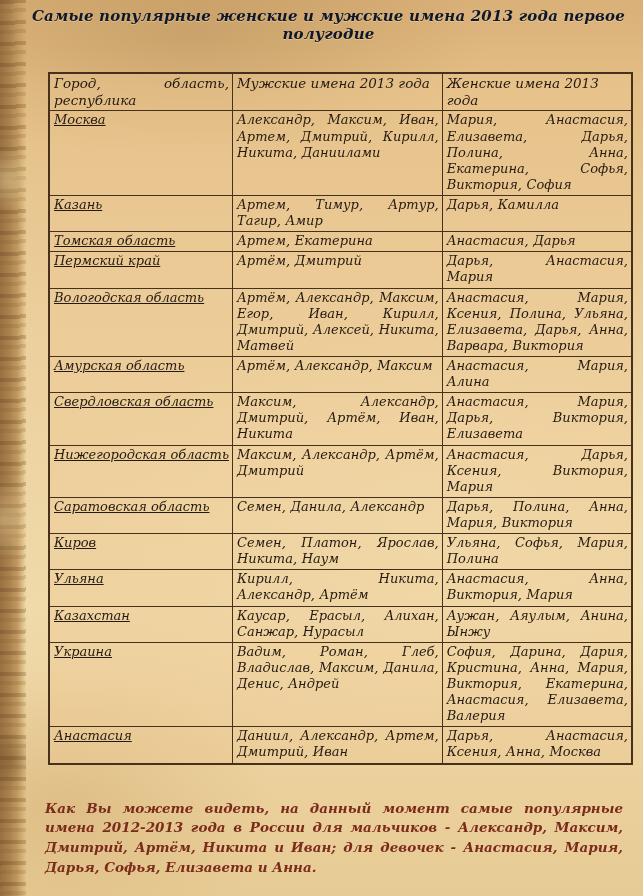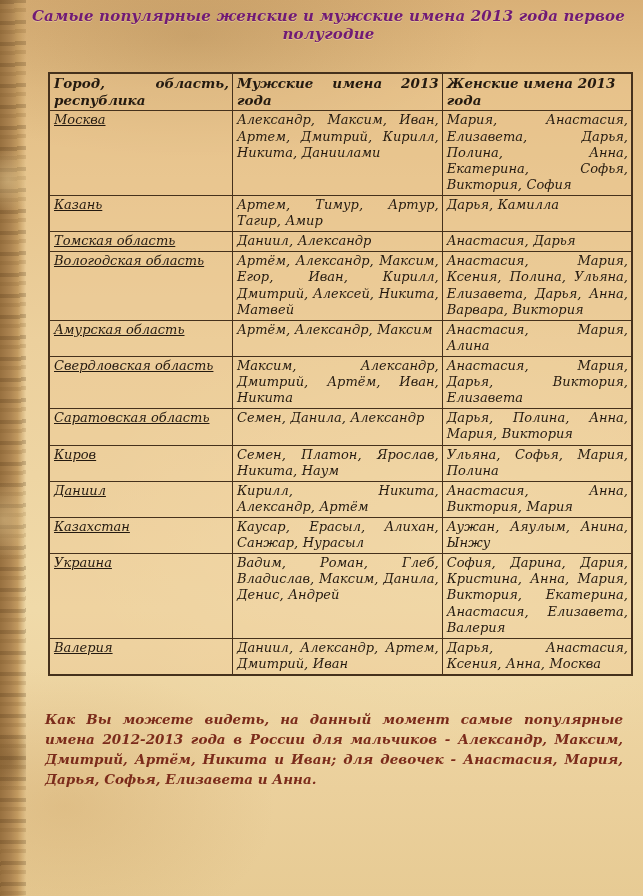--- a/index.html
+++ b/index.html
@@ -34,21 +34,21 @@
   }
   .page { position: relative; z-index: 2; }
 
   .page-title {
     margin: 7px 14px 0 28px;
     text-align: center;
     font-weight: bold;
     font-style: italic;
     font-size: 15px;
     letter-spacing: 0.2px;
-    color: #701a75;
+    color: #0f172a;
     text-shadow: 0 1px 0 rgba(255,240,200,0.35);
   }
 
   table.names-table {
     margin: 29px 0 0 48px;
     width: 585px;
     border-collapse: collapse;
     table-layout: fixed;
     border: 2px solid #45311c;
     background: rgba(236, 201, 146, 0.38);
@@ -58,21 +58,21 @@
     vertical-align: top;
     padding: 1px 3px 2px 4px;
     font-size: 13px;
     line-height: 1.24;
     overflow: hidden;
   }
   .col-region { width: 175px; }
   .col-male   { width: 200px; }
   .col-female { width: 181px; }
   .names-table th {
-    font-weight: bold;
+    font-weight: normal;
     font-style: italic;
     text-align: justify;
     text-align-last: left;
     font-size: 13.5px;
     margin-left: 9px;
   }
   .names-table th.col-female {
     vertical-align: middle;
     text-align: left;
     text-align-last: left;
@@ -120,65 +120,75 @@
           <td class="cell-male">Александр, Максим, Иван, Артем, Дмитрий, Кирилл, Никита, Даниилами</td>
           <td class="cell-female">Мария, Анастасия, Елизавета, Дарья, Полина, Анна, Екатерина, Софья, Виктория, София</td>
         </tr>
         <tr>
           <td class="cell-region">Казань</td>
           <td class="cell-male">Артем, Тимур, Артур, Тагир, Амир</td>
           <td class="cell-female">Дарья, Камилла</td>
         </tr>
         <tr>
           <td class="cell-region">Томская область</td>
-          <td class="cell-male">Даниил, Александр</td>
+          <td class="cell-male">Артем, Екатерина</td>
           <td class="cell-female">Анастасия, Дарья</td>
+        </tr>
+        <tr>
+          <td class="cell-region">Пермский край</td>
+          <td class="cell-male">Артём, Дмитрий</td>
+          <td class="cell-female">Дарья, Анастасия, Мария</td>
         </tr>
         <tr>
           <td class="cell-region">Вологодская область</td>
           <td class="cell-male">Артём, Александр, Максим, Егор, Иван, Кирилл, Дмитрий, Алексей, Никита, Матвей</td>
           <td class="cell-female">Анастасия, Мария, Ксения, Полина, Ульяна, Елизавета, Дарья, Анна, Варвара, Виктория</td>
         </tr>
         <tr>
           <td class="cell-region">Амурская область</td>
           <td class="cell-male">Артём, Александр, Максим</td>
           <td class="cell-female">Анастасия, Мария, Алина</td>
         </tr>
         <tr>
           <td class="cell-region">Свердловская область</td>
           <td class="cell-male">Максим, Александр, Дмитрий, Артём, Иван, Никита</td>
           <td class="cell-female">Анастасия, Мария, Дарья, Виктория, Елизавета</td>
         </tr>
         <tr>
+          <td class="cell-region">Нижегородская область</td>
+          <td class="cell-male">Максим, Александр, Артём, Дмитрий</td>
+          <td class="cell-female">Анастасия, Дарья, Ксения, Виктория, Мария</td>
+        </tr>
+        <tr>
           <td class="cell-region">Саратовская область</td>
           <td class="cell-male">Семен, Данила, Александр</td>
           <td class="cell-female">Дарья, Полина, Анна, Мария, Виктория</td>
         </tr>
         <tr>
           <td class="cell-region">Киров</td>
           <td class="cell-male">Семен, Платон, Ярослав, Никита, Наум</td>
           <td class="cell-female">Ульяна, Софья, Мария, Полина</td>
         </tr>
         <tr>
-          <td class="cell-region">Даниил</td>
+          <td class="cell-region">Ульяна</td>
           <td class="cell-male">Кирилл, Никита, Александр, Артём</td>
           <td class="cell-female">Анастасия, Анна, Виктория, Мария</td>
         </tr>
         <tr>
           <td class="cell-region">Казахстан</td>
           <td class="cell-male">Каусар, Ерасыл, Алихан, Санжар, Нурасыл</td>
           <td class="cell-female">Аужан, Аяулым, Анина, Ынжу</td>
         </tr>
         <tr>
           <td class="cell-region">Украина</td>
           <td class="cell-male">Вадим, Роман, Глеб, Владислав, Максим, Данила, Денис, Андрей</td>
           <td class="cell-female">София, Дарина, Дария, Кристина, Анна, Мария, Виктория, Екатерина, Анастасия, Елизавета, Валерия</td>
         </tr>
         <tr>
-          <td class="cell-region">Валерия</td>
+          <td class="cell-region">Анастасия</td>
           <td class="cell-male">Даниил, Александр, Артем, Дмитрий, Иван</td>
           <td class="cell-female">Дарья, Анастасия, Ксения, Анна, Москва</td>
         </tr>
       </tbody>
   </table>
 
   <p class="summary-paragraph">Как Вы можете видеть, на данный момент самые популярные имена 2012-2013 года в России для мальчиков - Александр, Максим, Дмитрий, Артём, Никита и Иван; для девочек - Анастасия, Мария, Дарья, Софья, Елизавета и Анна.</p>
 
 </div>
 

